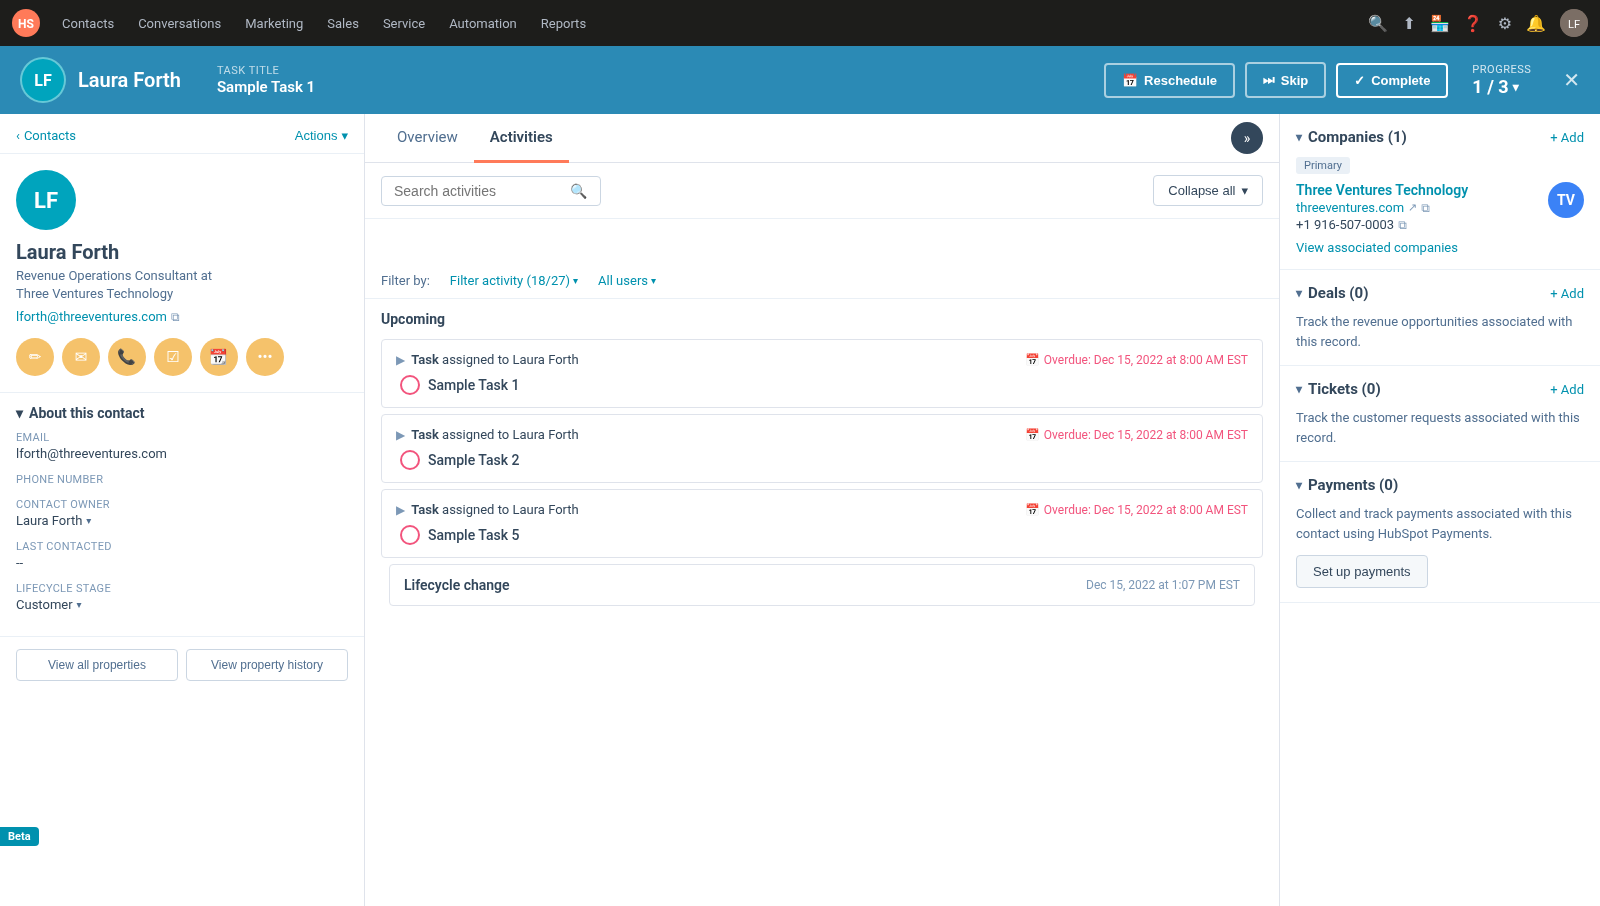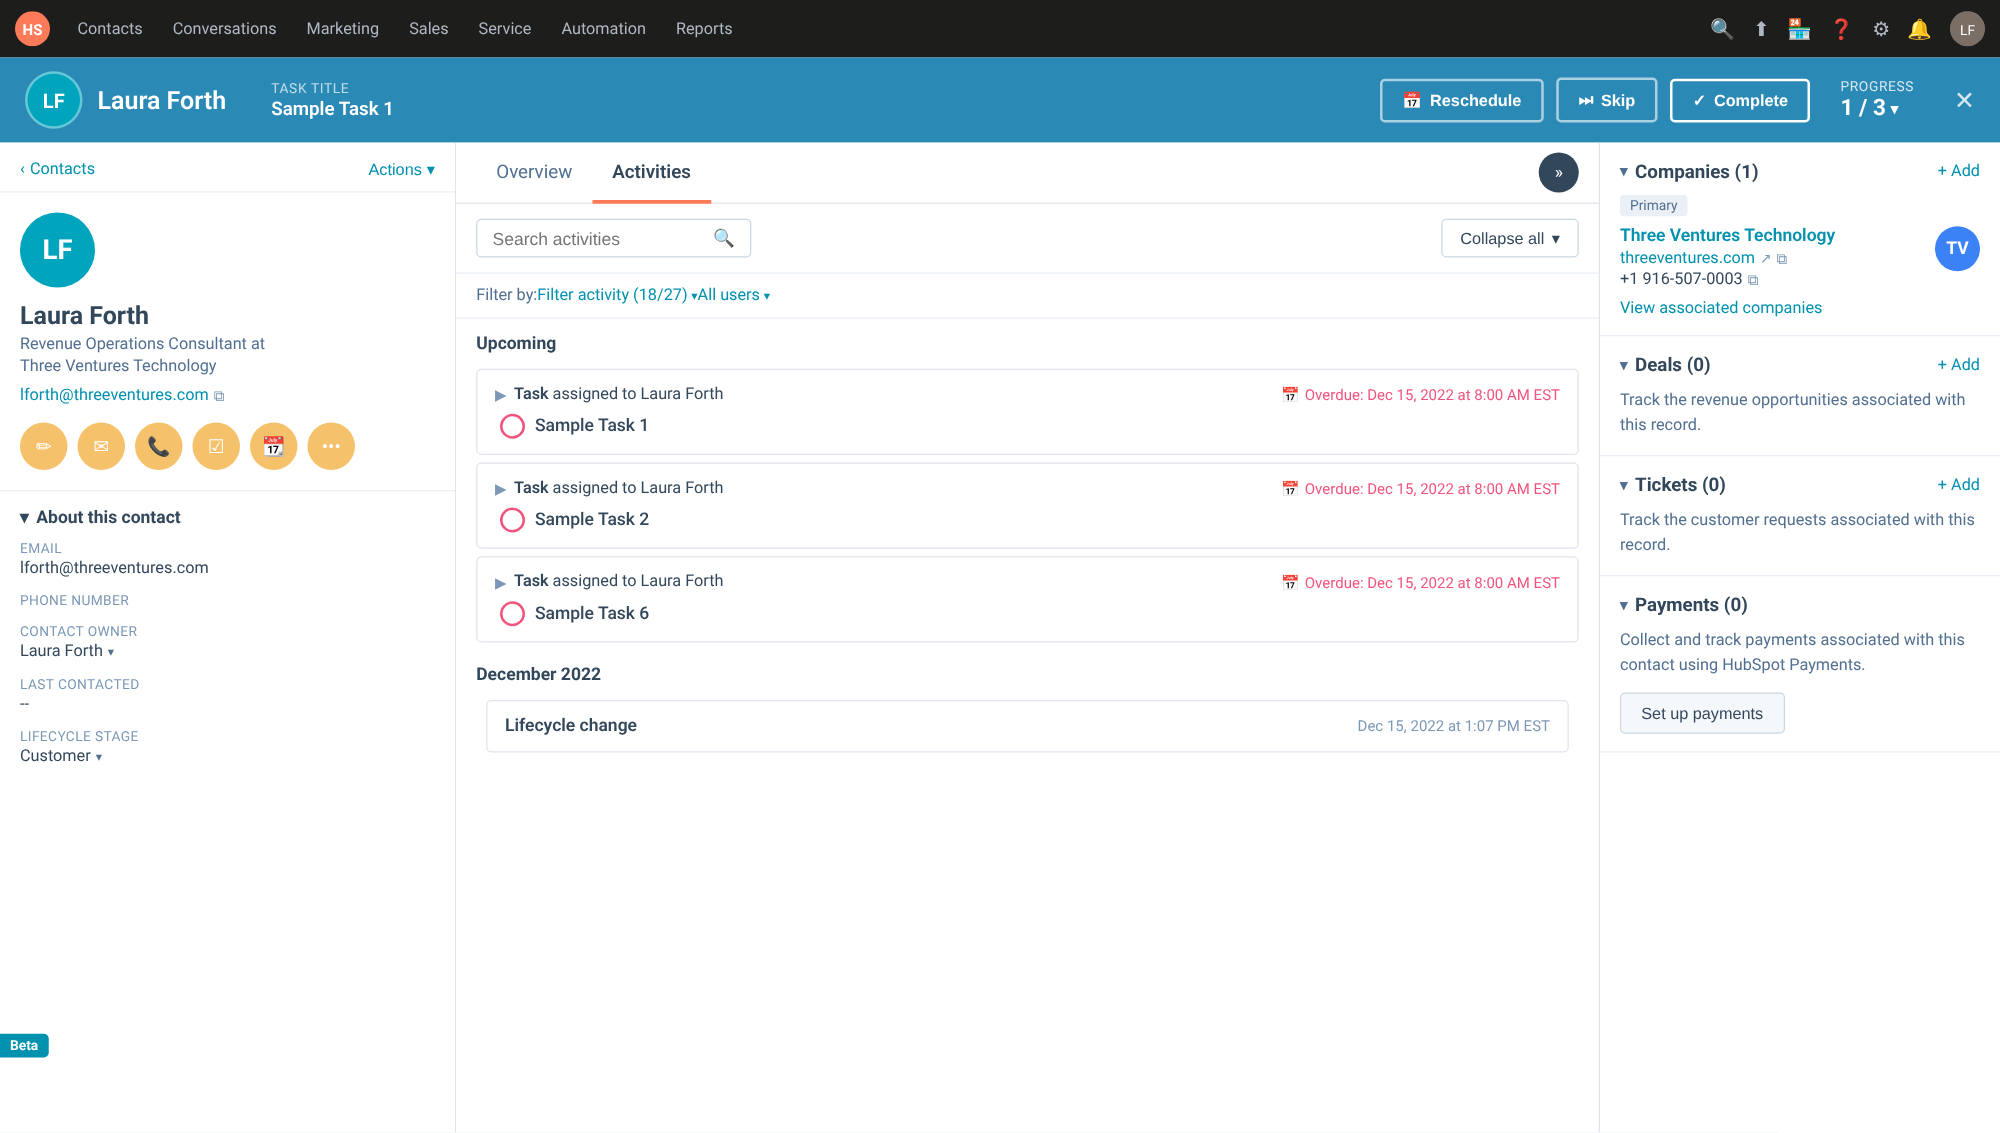--- a/index.html
+++ b/index.html
@@ -72,21 +72,21 @@
     .activity-toolbar { padding: 12px 16px; display: flex; align-items: center; gap: 12px; border-bottom: 1px solid #eaf0f6; }
     .search-box { display: flex; align-items: center; border: 1px solid #cbd6e2; border-radius: 4px; padding: 6px 12px; gap: 8px; background: #fff; flex: 0 0 220px; }
     .search-box input { border: none; outline: none; font-size: 14px; color: #33475b; width: 100%; background: transparent; }
     .search-icon { color: #7c98b6; }
     .collapse-btn { margin-left: auto; padding: 7px 14px; background: #fff; border: 1px solid #cbd6e2; border-radius: 4px; font-size: 13px; color: #33475b; cursor: pointer; display: flex; align-items: center; gap: 6px; }
 
     .activity-tabs { display: flex; padding: 0 16px; border-bottom: 2px solid #eaf0f6; }
     .activity-tab { padding: 10px 14px; font-size: 14px; color: #516f90; cursor: pointer; border-bottom: 2px solid transparent; margin-bottom: -2px; }
     .activity-tab.active { color: #33475b; border-bottom-color: #33475b; font-weight: 600; }
 
-    .filter-row { padding: 10px 16px; display: flex; align-items: center; gap: 0; border-bottom: 1px solid #eaf0f6; font-size: 13px; color: #516f90; }
+    .filter-row { padding: 10px 16px; display: flex; align-items: center; gap: 20px; border-bottom: 1px solid #eaf0f6; font-size: 13px; color: #516f90; margin-top: 44px; }
     .filter-link { color: #0091ae; cursor: pointer; display: flex; align-items: center; gap: 3px; }
     .filter-chevron { font-size: 10px; }
 
     .activities-list { flex: 1; overflow-y: auto; }
     .section-header { padding: 12px 16px 6px; font-size: 14px; font-weight: 700; color: #33475b; }
     .activity-item { border: 1px solid #dfe3eb; border-radius: 4px; margin: 6px 16px; padding: 12px 14px; background: #fff; }
     .activity-header { display: flex; align-items: center; gap: 6px; margin-bottom: 8px; }
     .activity-expand { color: #7c98b6; font-size: 12px; cursor: pointer; }
     .activity-type { font-size: 13px; color: #33475b; }
     .activity-type strong { font-weight: 600; }
@@ -267,20 +267,24 @@
 
       <div class="field-row">
         <div class="field-label">Lifecycle stage</div>
         <div class="field-value with-dropdown">
           <span>Customer</span>
           <span class="dropdown-arrow">▾</span>
         </div>
       </div>
     </div>
 
+    <div class="view-buttons">
+      <button class="view-btn">View all properties</button>
+      <button class="view-btn">View property history</button>
+    </div>
 
     <div class="beta-badge">Beta</div>
   </div>
 
   <div class="center-panel">
     <div class="tabs-row">
       <div class="tab">Overview</div>
       <div class="tab active">Activities</div>
       <div class="expand-btn">»</div>
     </div>
@@ -358,25 +362,24 @@
             <span> assigned to </span>
             <span>Laura Forth</span>
           </span>
           <span class="activity-date overdue">
             <span>📅</span>
             <span>Overdue: Dec 15, 2022 at 8:00 AM EST</span>
           </span>
         </div>
         <div class="activity-task-row">
           <div class="task-circle"></div>
-          <span class="task-name">Sample Task 6</span>
-        </div>
-      </div>
-
-      <div class="section-header">December 2022</div>
+          <span class="task-name">Sample Task 5</span>
+        </div>
+      </div>
+
 
       <div class="lifecycle-item">
         <div class="lifecycle-header">
           <span class="lifecycle-label">Lifecycle change</span>
           <span class="lifecycle-date">Dec 15, 2022 at 1:07 PM EST</span>
         </div>
       </div>
     </div>
   </div>
 

